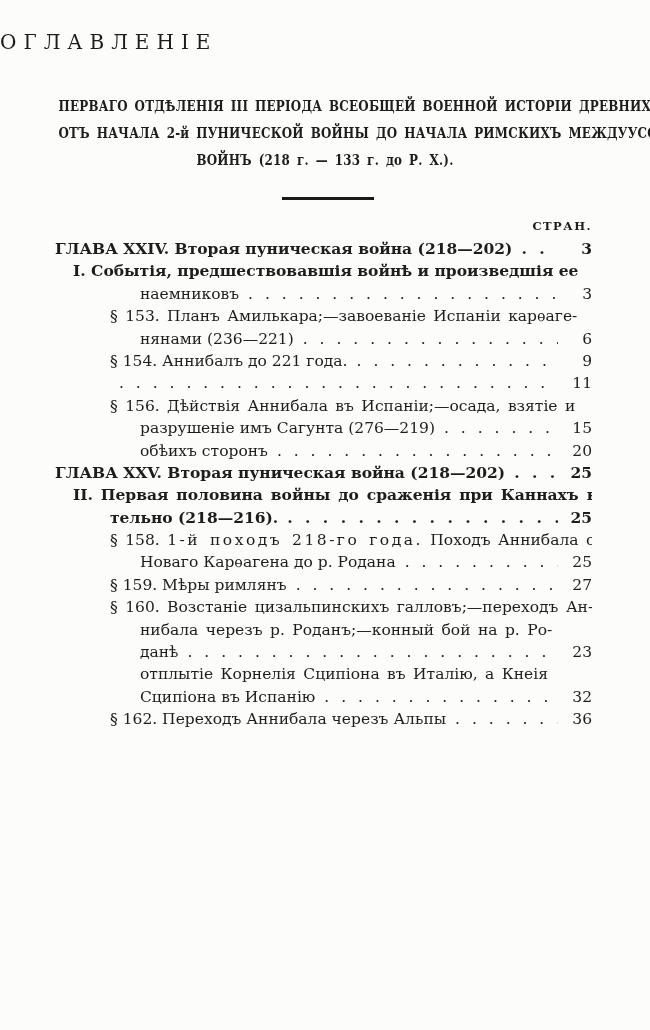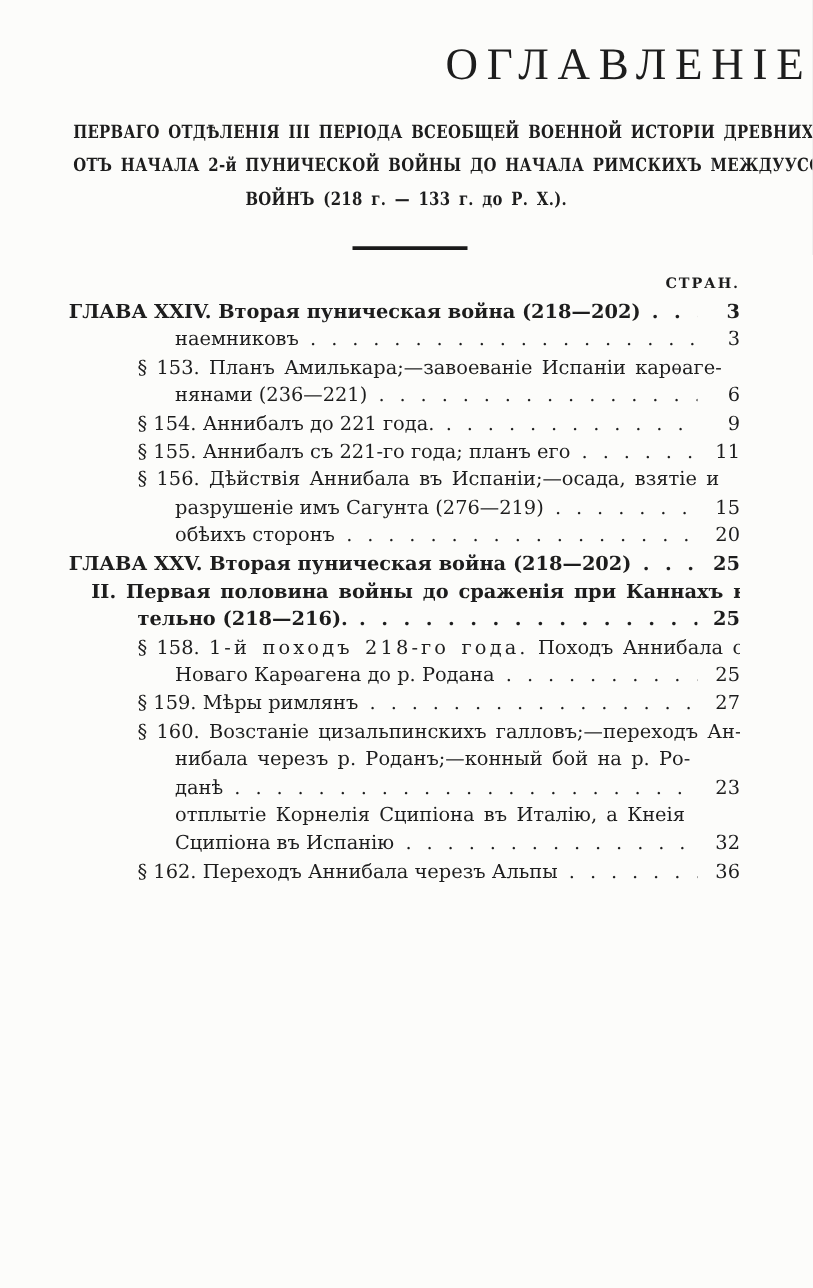--- a/index.html
+++ b/index.html
@@ -9,26 +9,25 @@
     height: 1030px;
     margin: 0 auto;
     background: #fcfcfa;
     color: #1d1d1d;
     font-family: "DejaVu Serif", serif;
     overflow: hidden;
   }
   .title {
     position: absolute;
     top: 30px; left: 0; right: 0;
-    text-align: right;
-    font-size: 36px;
+    text-align: left;
+    font-size: 20px;
     font-weight: normal;
     letter-spacing: 7px;
     white-space: nowrap;
-    font-family: Liberation Serif, serif;
   }
   .subtitle {
     position: absolute;
     top: 92px; left: 0; width: 650px;
     font-weight: bold;
     font-size: 14.5px;
   }
   .subtitle .sline {
     line-height: 27px;
     white-space: nowrap;
@@ -96,38 +95,42 @@
   <div class="divider"></div>
 
   <div class="stran">СТРАН.</div>
 
   <div class="toc">
       <div class="toc-line ind-0 b with-page">
         <span class="t">ГЛАВА XXIV. Вторая пуническая война (218—202)</span>
         <span class="dots">. . . . . . . . . . . . . . . . . . . . . . . . . . . . . . . . . . . . . . . .</span>
         <span class="pg">3</span>
       </div>
+      <div class="toc-line ind-1 b with-page">
+        <span class="t">I. Событія, предшествовавшія войнѣ и произведшія ее</span>
+        <span class="dots">. . . . . . . . . . . . . . . . . . . . . . . . . . . . . . . . . . . . . . . .</span>
+        <span class="pg">3</span>
+      </div>
       <div class="toc-line ind-3 with-page">
         <span class="t">наемниковъ</span>
         <span class="dots">. . . . . . . . . . . . . . . . . . . . . . . . . . . . . . . . . . . . . . . .</span>
         <span class="pg">3</span>
       </div>
       <div class="toc-line ind-2 fill"><span class="t">§ 153. Планъ Амилькара;—завоеваніе Испаніи карѳаге-</span></div>
       <div class="toc-line ind-3 with-page">
         <span class="t">нянами (236—221)</span>
         <span class="dots">. . . . . . . . . . . . . . . . . . . . . . . . . . . . . . . . . . . . . . . .</span>
         <span class="pg">6</span>
       </div>
       <div class="toc-line ind-2 with-page">
         <span class="t">§ 154. Аннибалъ до 221 года.</span>
         <span class="dots">. . . . . . . . . . . . . . . . . . . . . . . . . . . . . . . . . . . . . . . .</span>
         <span class="pg">9</span>
       </div>
       <div class="toc-line ind-2 with-page">
-        <span class="t">§ 155. Аннибалъ съ 221-го года; планъ его</span>
         <span class="dots">. . . . . . . . . . . . . . . . . . . . . . . . . . . . . . . . . . . . . . . .</span>
         <span class="pg">11</span>
       </div>
       <div class="toc-line ind-2 fill"><span class="t">§ 156. Дѣйствія Аннибала въ Испаніи;—осада, взятіе и</span></div>
       <div class="toc-line ind-3 with-page">
         <span class="t">разрушеніе имъ Сагунта (276—219)</span>
         <span class="dots">. . . . . . . . . . . . . . . . . . . . . . . . . . . . . . . . . . . . . . . .</span>
         <span class="pg">15</span>
       </div>
       <div class="toc-line ind-3 with-page">

